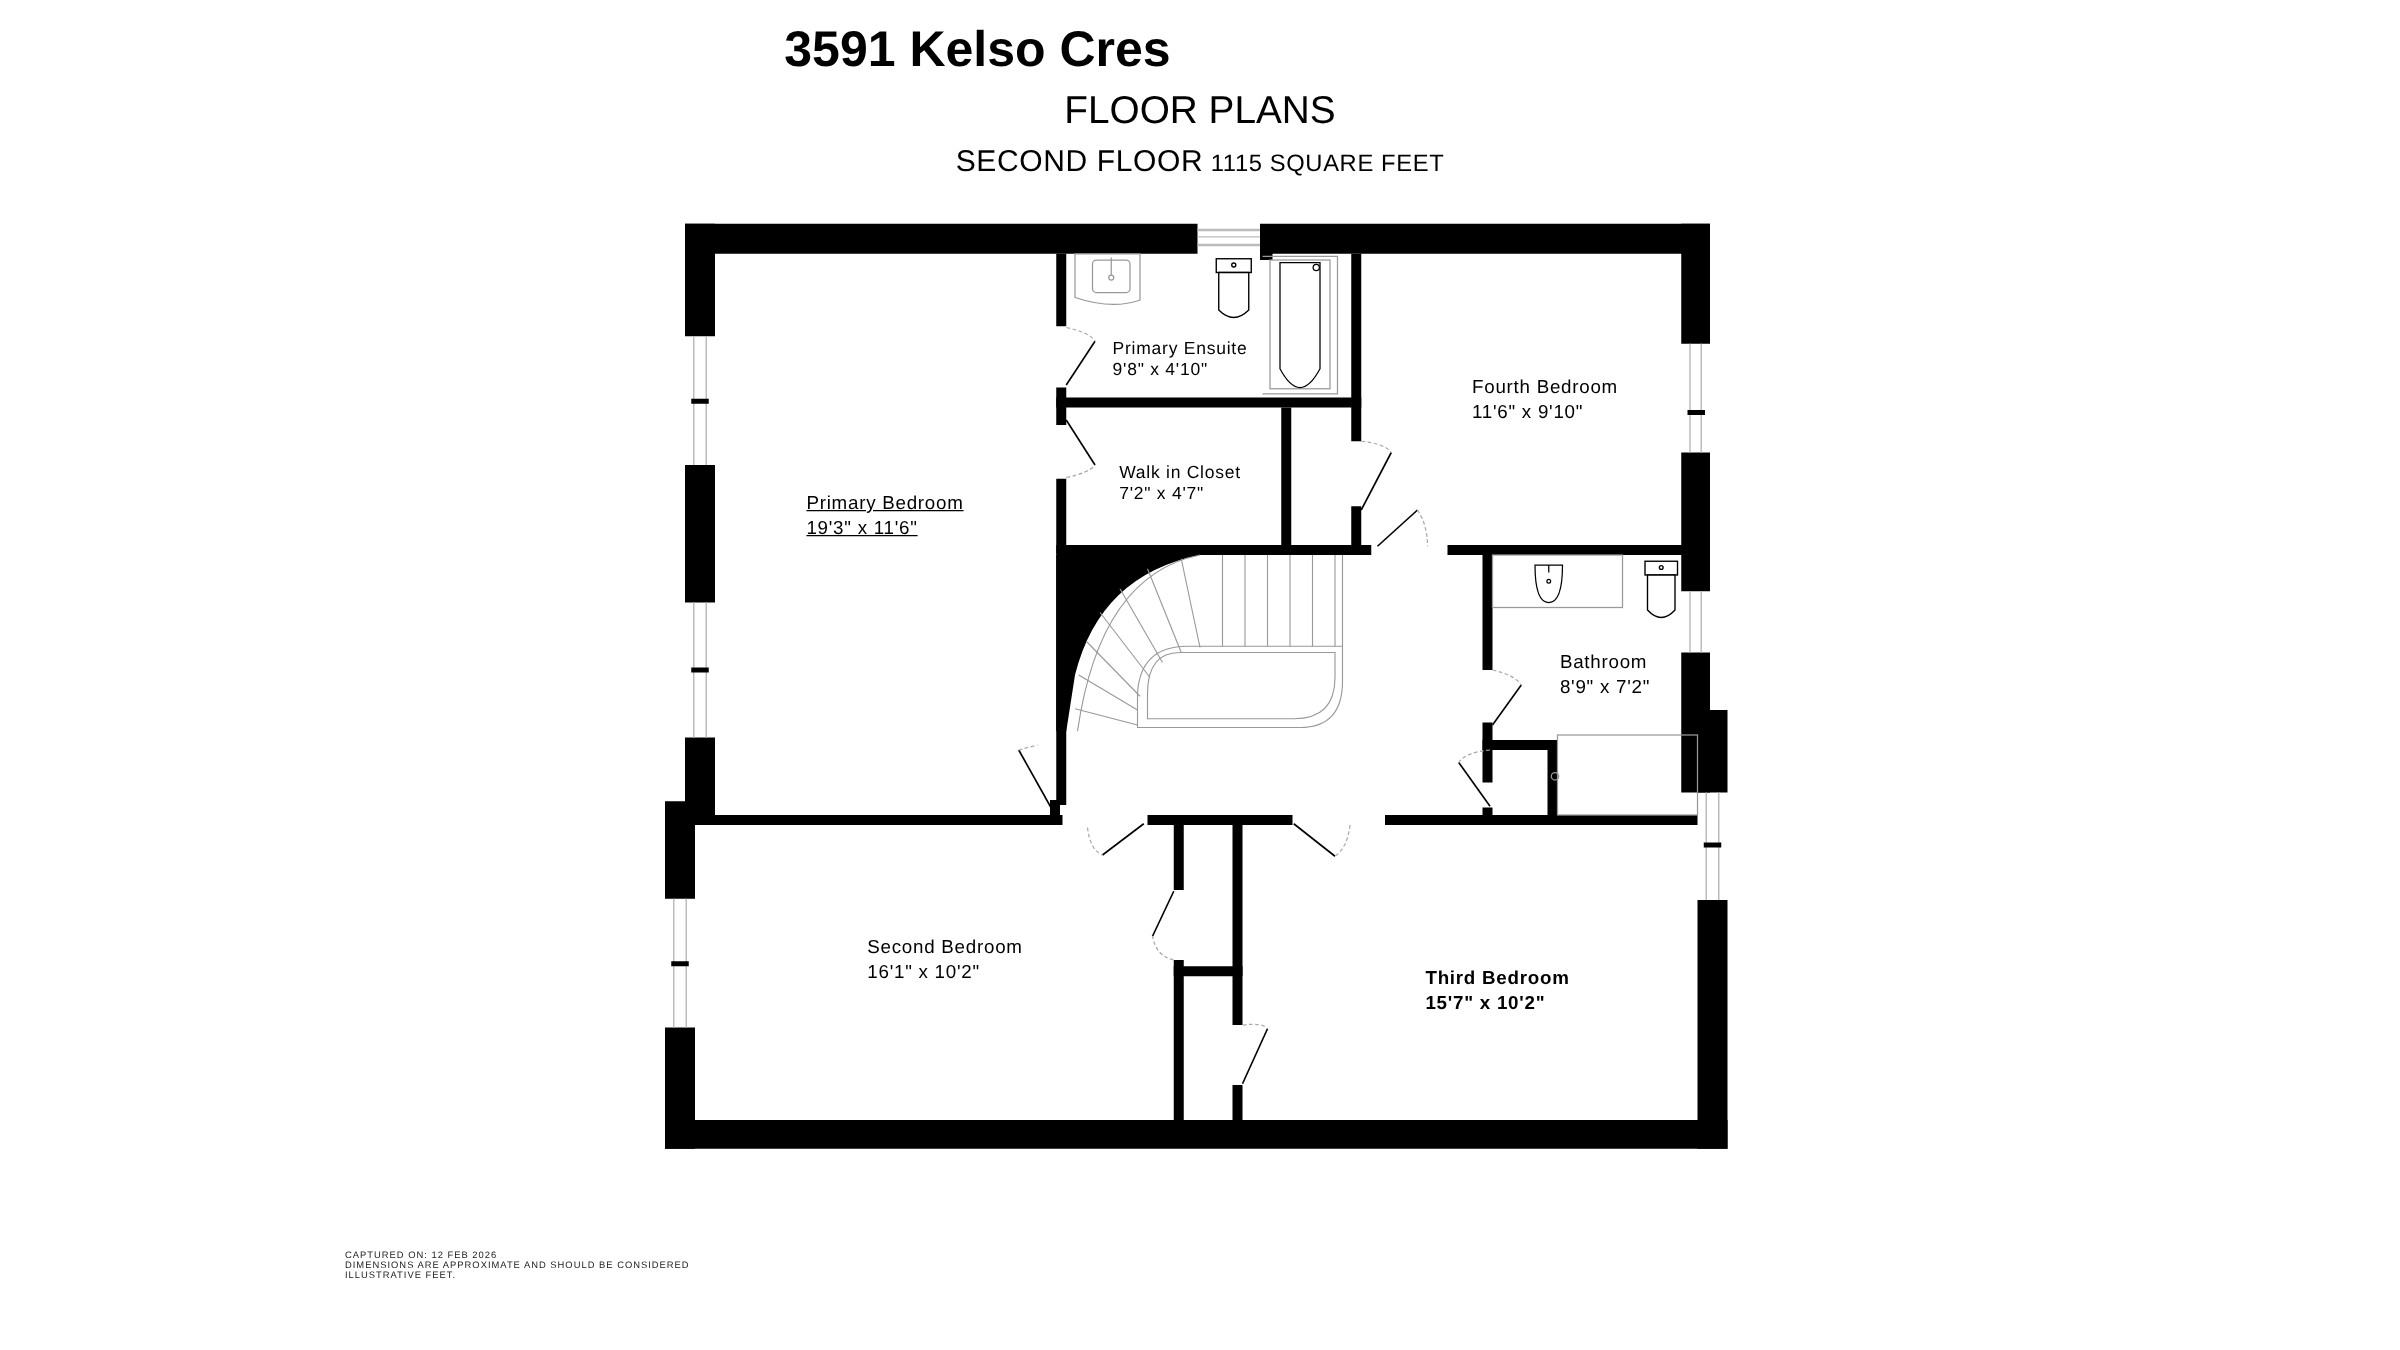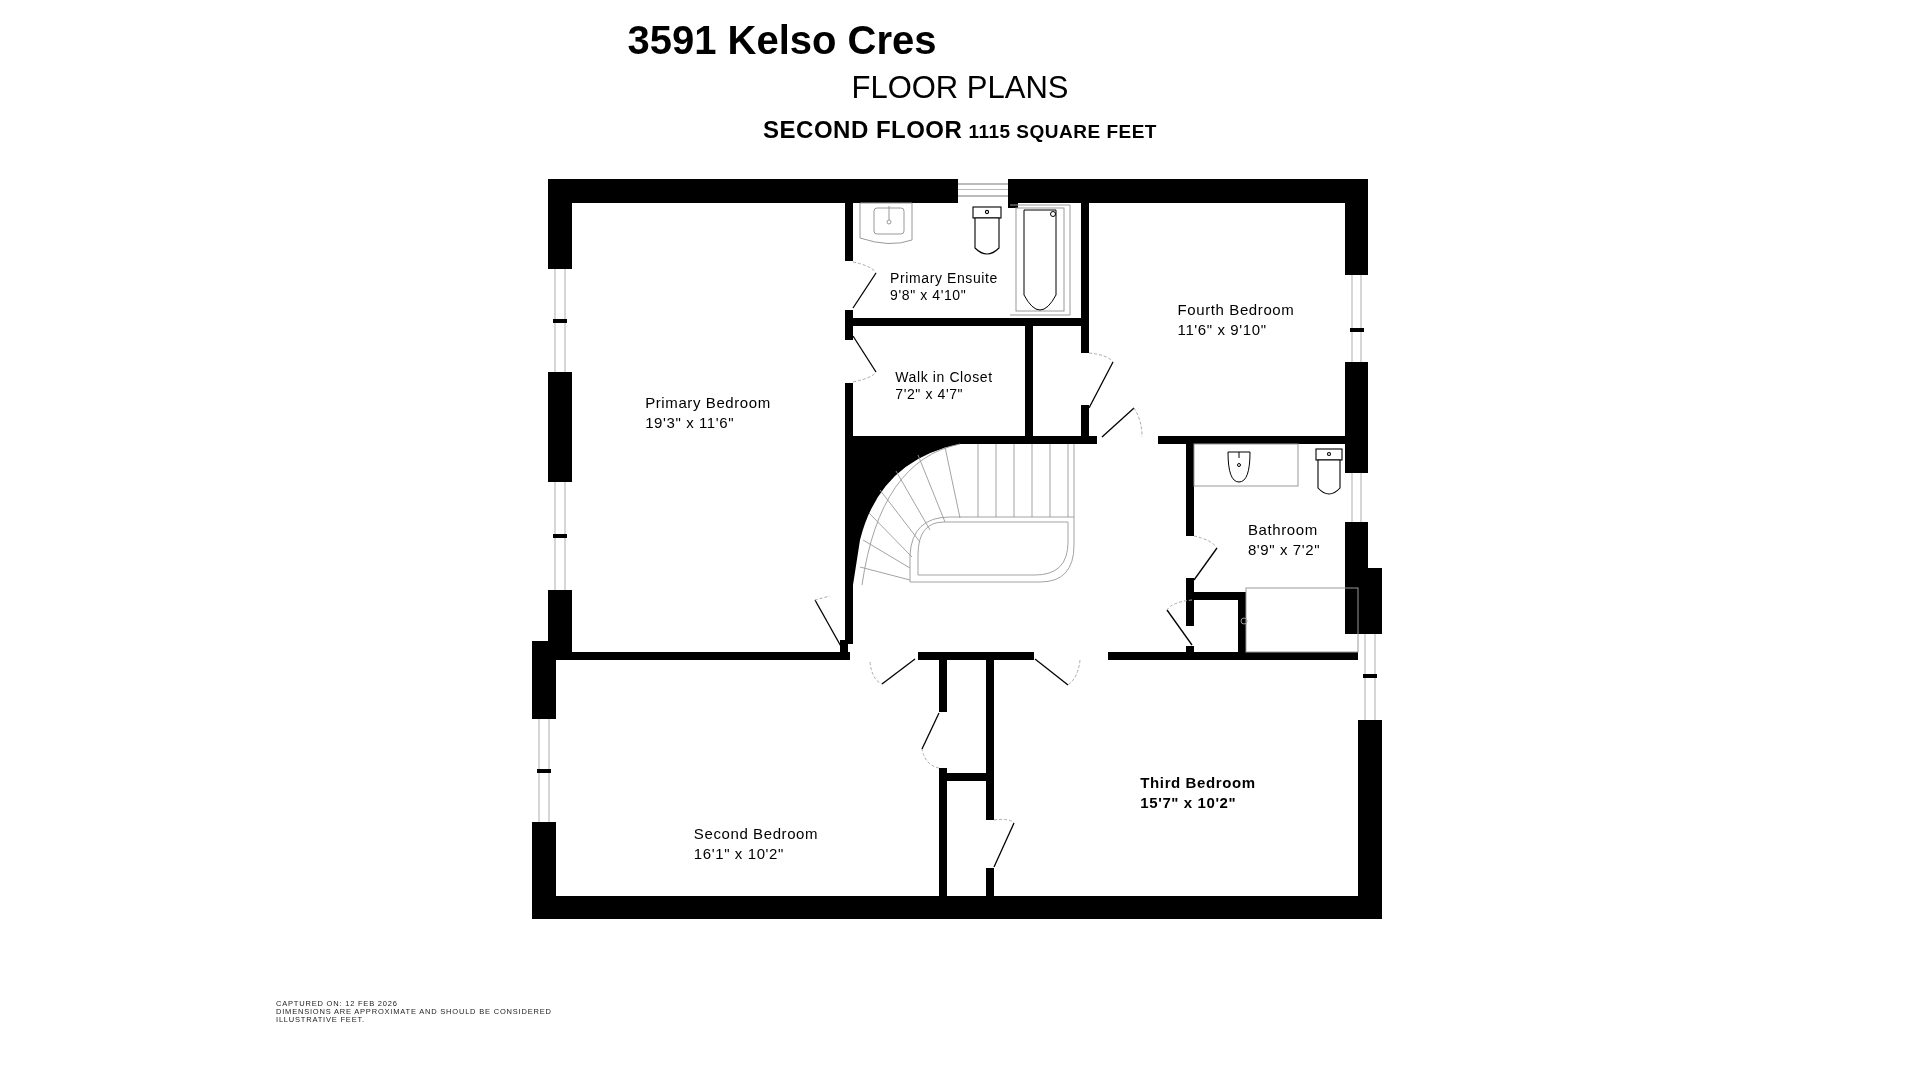--- a/index.html
+++ b/index.html
@@ -1,19 +1,19 @@
 <!DOCTYPE html>
 <html><head>
   <meta charset="utf-8">
   <style>
     html, body { margin: 0; padding: 0; background: #ffffff; }
     body { width: 1920px; height: 1080px; position: relative; overflow: hidden; font-family: "Liberation Sans", sans-serif; color: #000; }
     .title { position: absolute; left: 0; width: 1564px; text-align: center; top: 18px; font-size: 40px; font-weight: bold; letter-spacing: 0px; }
     .subtitle { position: absolute; left: 0; width: 1920px; text-align: center; top: 70px; font-size: 31px; }
-    .floorline { position: absolute; left: 0; width: 1920px; text-align: center; top: 116px; font-size: 24px; letter-spacing: 0.5px; font-weight: bold; }
+    .floorline { position: absolute; left: 0; width: 1920px; text-align: center; top: 116px; font-size: 24px; letter-spacing: 0.5px; }
     .floorline .sqft { font-size: 19px; margin-left: 6px; }
     .plan { position: absolute; left: 0; top: 0; width: 1920px; height: 1080px; }
     .room-label { position: absolute; font-size: 15px; line-height: 20px; letter-spacing: 0.6px; transform: translateX(-50%); white-space: nowrap; }
     .footer { position: absolute; left: 276px; top: 1000px; font-size: 7.5px; line-height: 8px; letter-spacing: 0.8px; color: #222; }
   </style>
 </head>
 <body>
 
 <div class="title">3591 Kelso Cres</div>
 <div class="subtitle">FLOOR PLANS</div>
@@ -184,41 +184,41 @@
     <circle cx="1239" cy="465" r="1.5"></circle>
     <line x1="1239" y1="452" x2="1239" y2="458"></line>
   </g>
   <g stroke="#000" stroke-width="1.1" fill="#fff">
     <rect x="1316" y="449" width="26" height="11"></rect>
     <path d="M1318 460 L1340 460 L1340 488 Q1329 500 1318 488 Z"></path>
     <circle cx="1329" cy="454" r="1.5" fill="none"></circle>
   </g>
 </svg>
 
-<div class="room-label" style="left:708px; top:393px;">
+<div class="room-label" style="left:708px; top:393px;text-decoration:underline;">
   <div>Primary Bedroom</div>
   <div>19'3" x 11'6"</div>
 </div>
 <div class="room-label" style="left:944px; top:270px; font-size:14px; line-height:17px;">
   <div>Primary Ensuite</div>
   <div>9'8" x 4'10"</div>
 </div>
 <div class="room-label" style="left:944px; top:369px; font-size:14px; line-height:17px;">
   <div>Walk in Closet</div>
   <div>7'2" x 4'7"</div>
 </div>
 <div class="room-label" style="left:1236px; top:300px;">
   <div>Fourth Bedroom</div>
   <div>11'6" x 9'10"</div>
 </div>
 <div class="room-label" style="left:1284px; top:520px;">
   <div>Bathroom</div>
   <div>8'9" x 7'2"</div>
 </div>
-<div class="room-label" style="left:756px; top:824px;">
+<div class="room-label" style="left:756px; top:748px;">
   <div>Second Bedroom</div>
   <div>16'1" x 10'2"</div>
 </div>
 <div class="room-label" style="left:1198px; top:773px;font-weight:bold;">
   <div>Third Bedroom</div>
   <div>15'7" x 10'2"</div>
 </div>
 
 <div class="footer">
   <div>CAPTURED ON: 12 FEB 2026</div>

